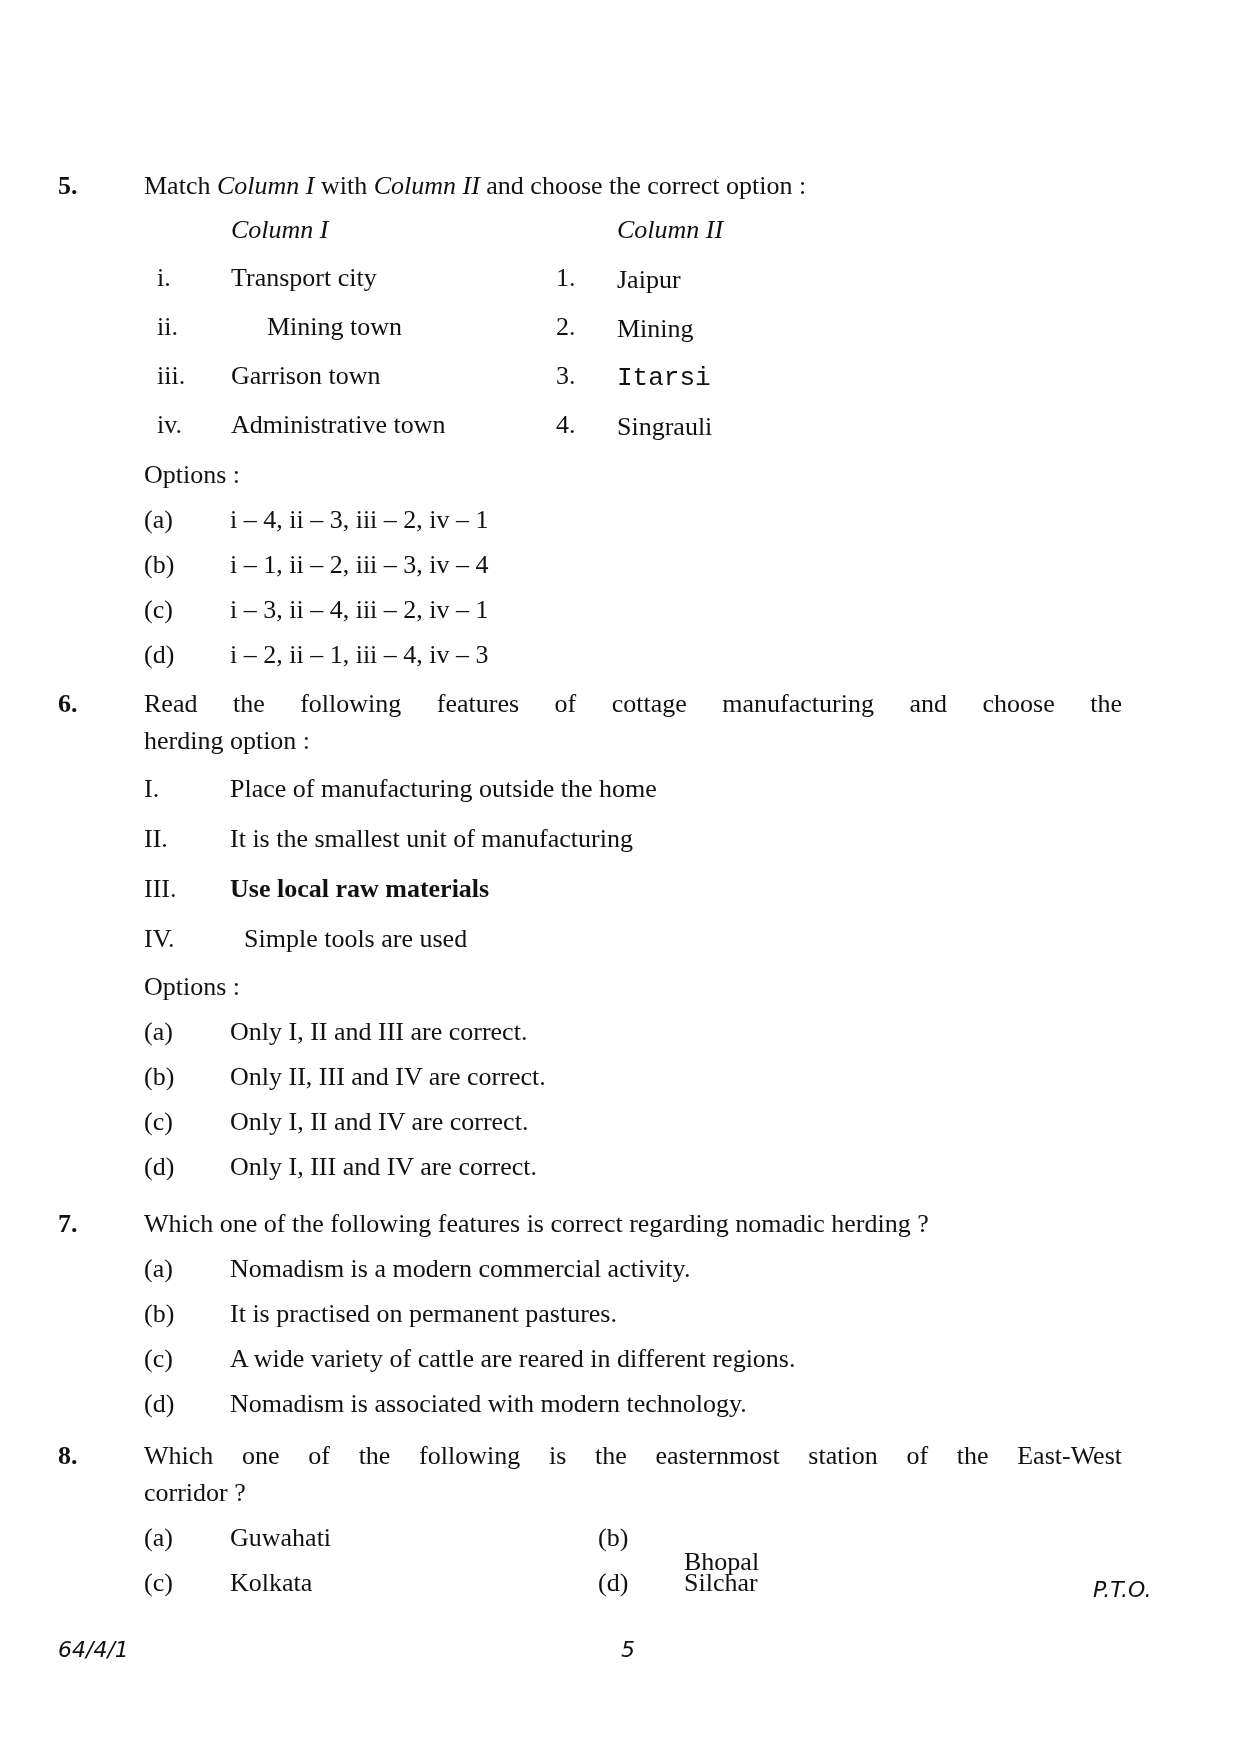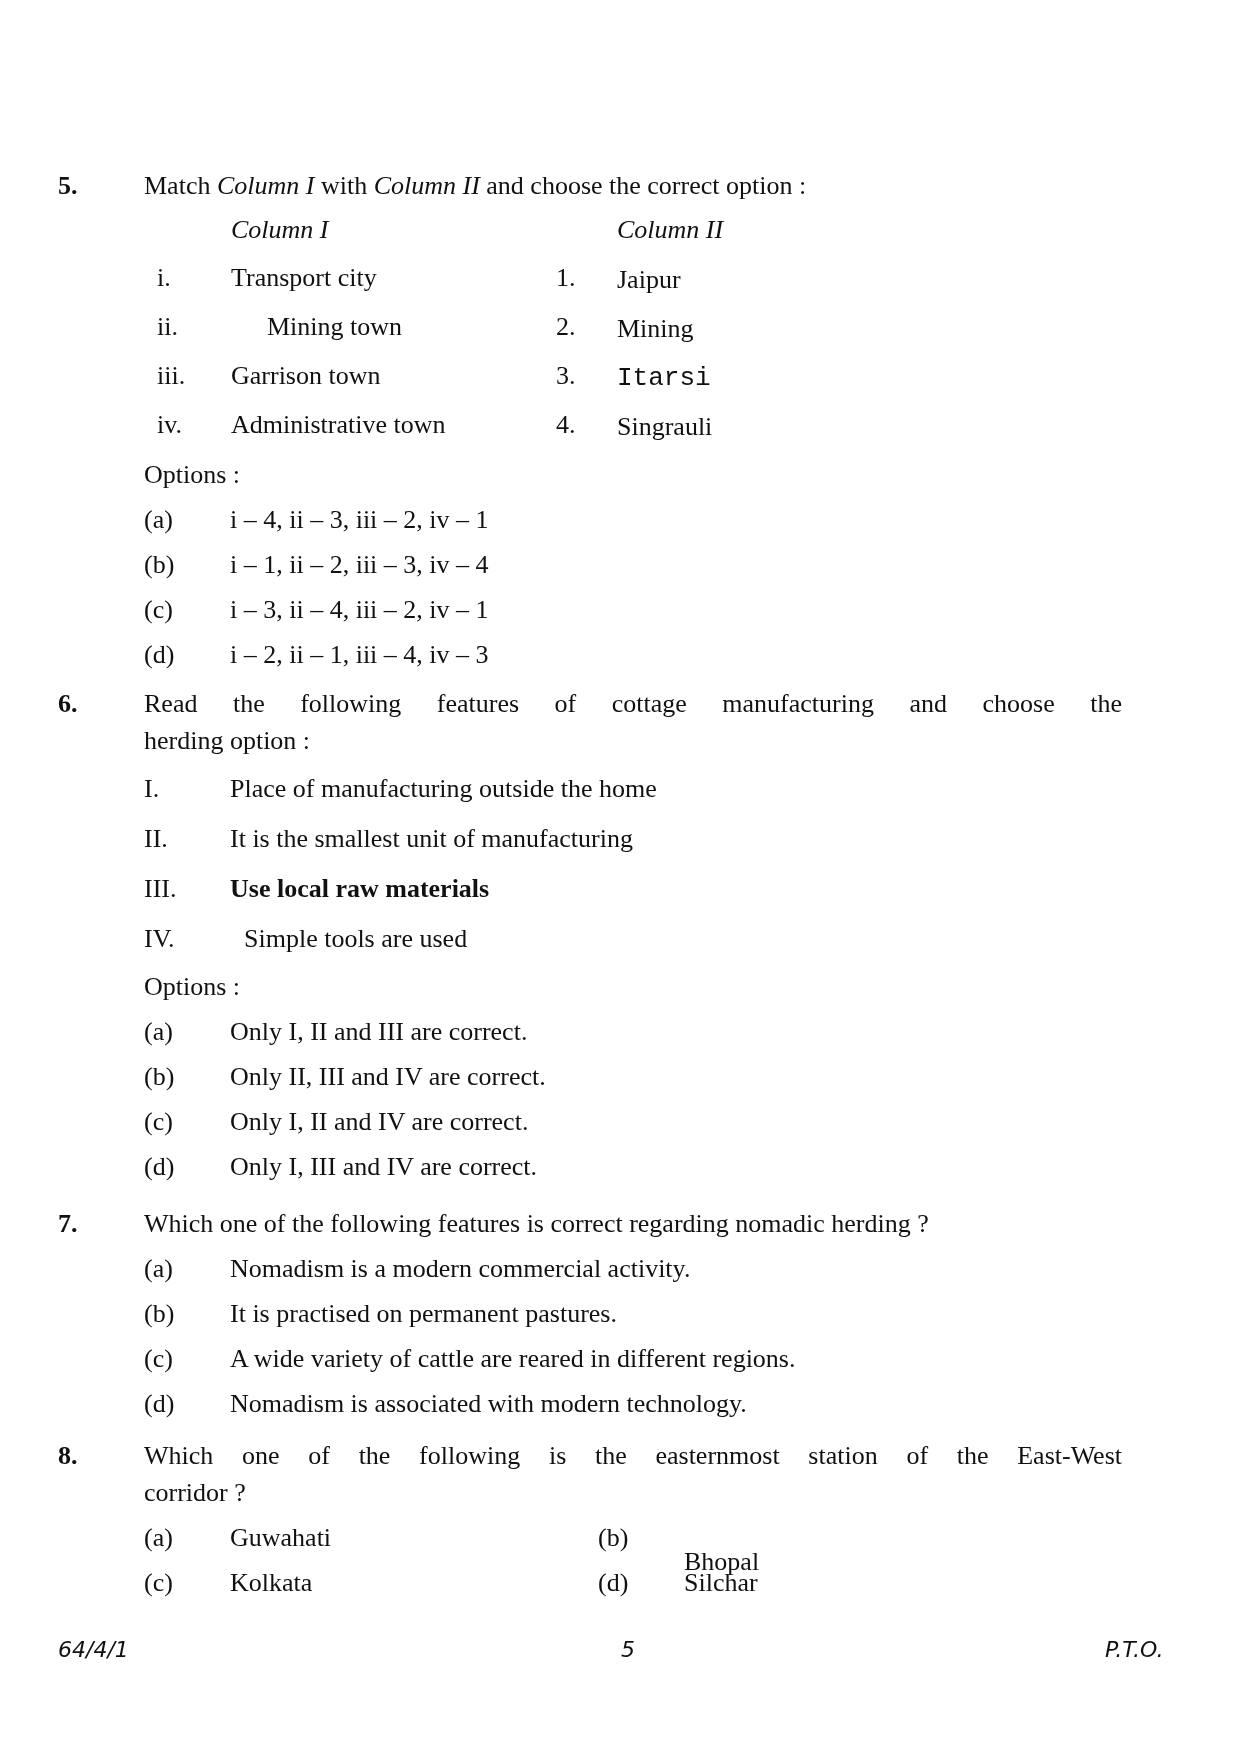--- a/index.html
+++ b/index.html
@@ -152,14 +152,14 @@
   </div>
   <div>
     <span class="t" style="left:598px; top:1567px;">(d)</span>
     <span class="t" style="left:684px; top:1567px;">Silchar</span>
   </div>
 </div>
 
 <div>
   <span class="foot" style="left:58px; top:1636px;">64/4/1</span>
   <span class="foot" style="left:621px; top:1636px;">5</span>
-  <span class="foot" style="left:1093px; top:1636px;margin-left:12px;">P.T.O.</span>
+  <span class="foot" style="left:1093px; top:1576px;">P.T.O.</span>
 </div>
 
 </body></html>

